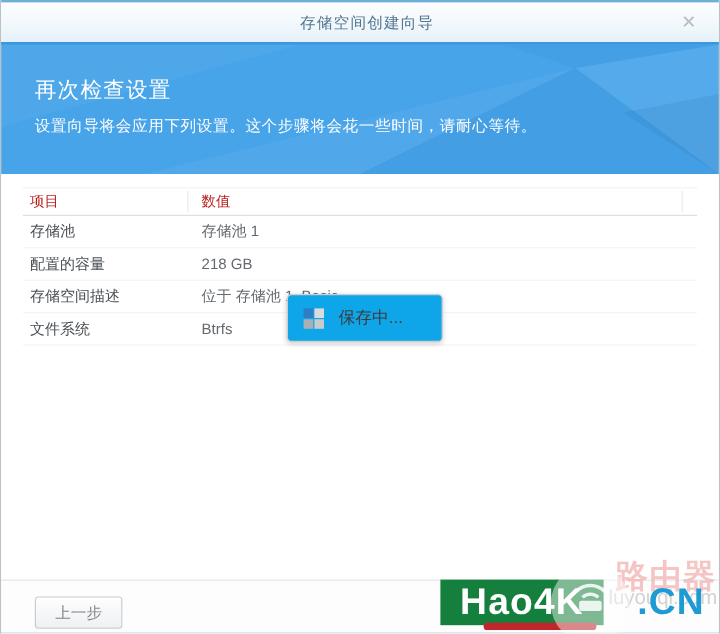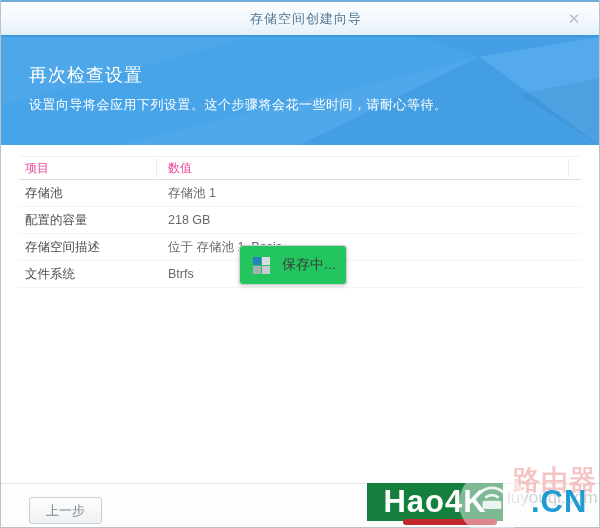--- a/index.html
+++ b/index.html
@@ -28,33 +28,33 @@
   .hero-text p { margin-top:9px; font-size:13px; letter-spacing:.5px; }
 
   
   .content { position:relative; height:339px; background:#fff; }
   .tbl { position:absolute; left:18px; top:11px; right:18px; }
   .tbl-head { display:flex; height:24px; align-items:center;
     border-top:1px solid #f0f3f5; border-bottom:1px solid #d9e0e6;
     position:relative; }
   .tbl-head .c1, .tbl-row .c1 { width:143px; padding-left:6px; }
   .tbl-head .c2, .tbl-row .c2 { flex:1; padding-left:6px; }
-  .tbl-head span { font-size:12px; color:#ec4899; }
+  .tbl-head span { font-size:12px; color:#b91c1c; }
   .tbl-head .vdiv { position:absolute; top:2px; bottom:2px; width:1px;
     background:#e7ecf0; }
   .tbl-head .vdiv.d1 { left:137px; }
   .tbl-head .vdiv.d2 { right:12px; }
   .tbl-row { display:flex; height:27px; align-items:center;
     border-bottom:1px solid #f3f4f5; }
   .tbl-row .c1 { font-size:12.5px; color:#4a4f54; }
   .tbl-row .c2 { font-size:12.5px; color:#64696e; }
 
   
-  .tooltip { position:absolute; left:238px; top:100px; width:108px; height:40px;
-    background:#22c55e; border:1px solid #cccfd2; border-radius:4px;
+  .tooltip { position:absolute; left:238px; top:100px; width:130px; height:40px;
+    background:#0ea5e9; border:1px solid #cccfd2; border-radius:4px;
     box-shadow:0 1px 4px rgba(0,0,0,.18);
     display:flex; align-items:center; padding-left:13px; z-index:5; }
   .load-grid { width:17px; height:17px; display:grid;
     grid-template-columns:8px 8px; grid-template-rows:8px 8px; gap:1px; }
   .load-grid i { display:block; }
   .load-grid .q1 { background:#2e7ec3; }
   .load-grid .q2 { background:#d9dcdf; }
   .load-grid .q3 { background:#a9b0b5; }
   .load-grid .q4 { background:#c7cbcf; }
   .tooltip .tip-text { margin-left:12px; font-size:14px; color:#3c3c3c; }

